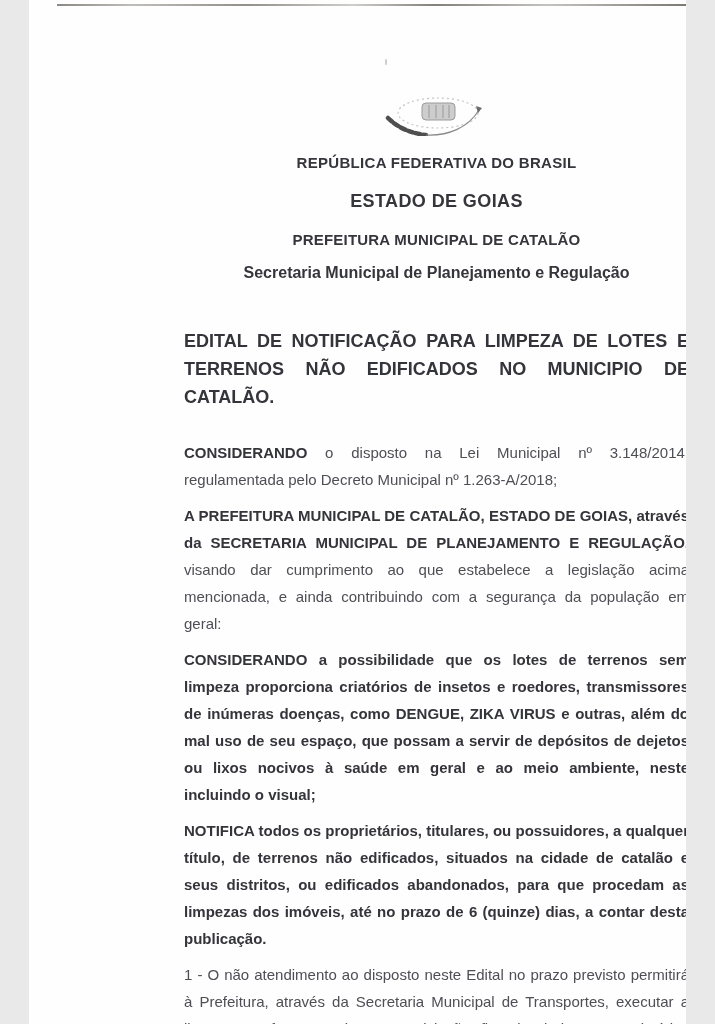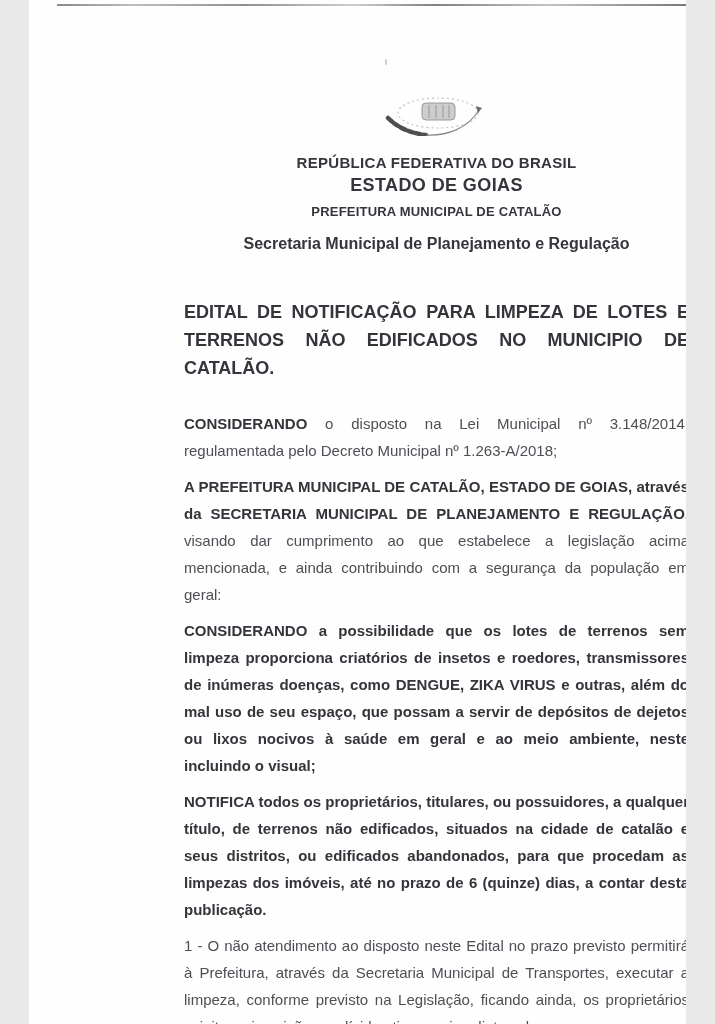--- a/index.html
+++ b/index.html
@@ -30,22 +30,22 @@
     position:absolute;left:155px;top:0;width:505px;
   }
   .emblem{
     width:110px;height:44px;margin:92px auto 0;display:block;
   }
   .hdr{
     text-align:center;font-weight:bold;color:#35353c;
     margin:0;
   }
   .hdr-republic{margin-top:18px;font-size:15px;letter-spacing:.3px;}
-  .hdr-state{margin-top:4px;font-size:18px;letter-spacing:.4px;}
-  .hdr-municipality{margin-top:8px;font-size:13px;letter-spacing:.2px;}
+  .hdr-state{margin-top:20px;font-size:18px;letter-spacing:.4px;}
+  .hdr-municipality{margin-top:19px;font-size:15px;letter-spacing:.2px;}
   .hdr-secretariat{margin-top:16px;font-size:16px;}
 
   .doc-title{
     margin:45px 0 0 0;
     font-size:18px;font-weight:bold;color:#34343b;
     line-height:28px;text-align:justify;
   }
   .paragraphs{margin-top:28px;}
   .para{
     margin:0 0 9px 0;

